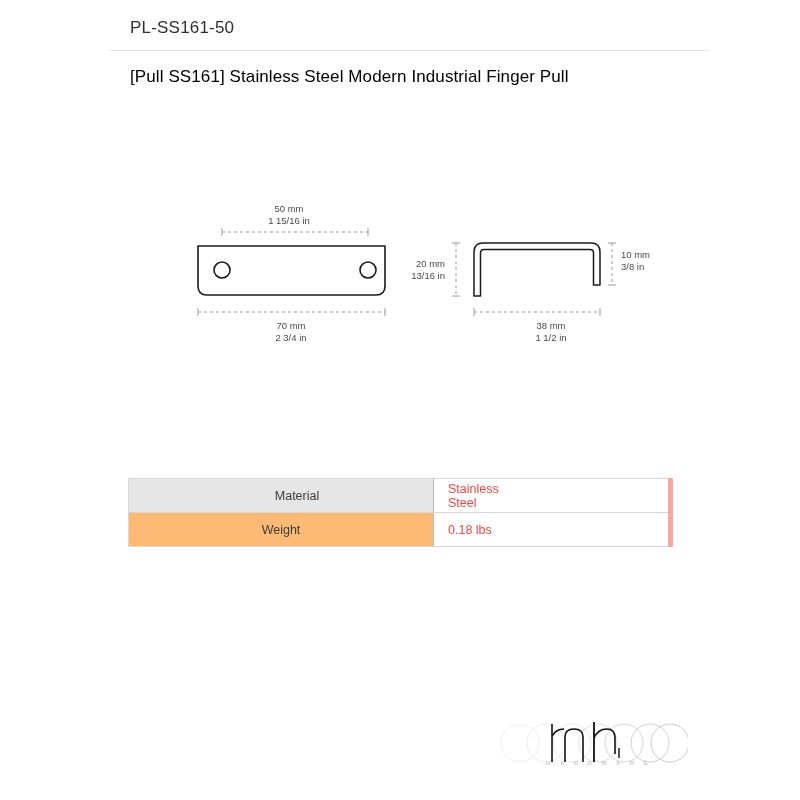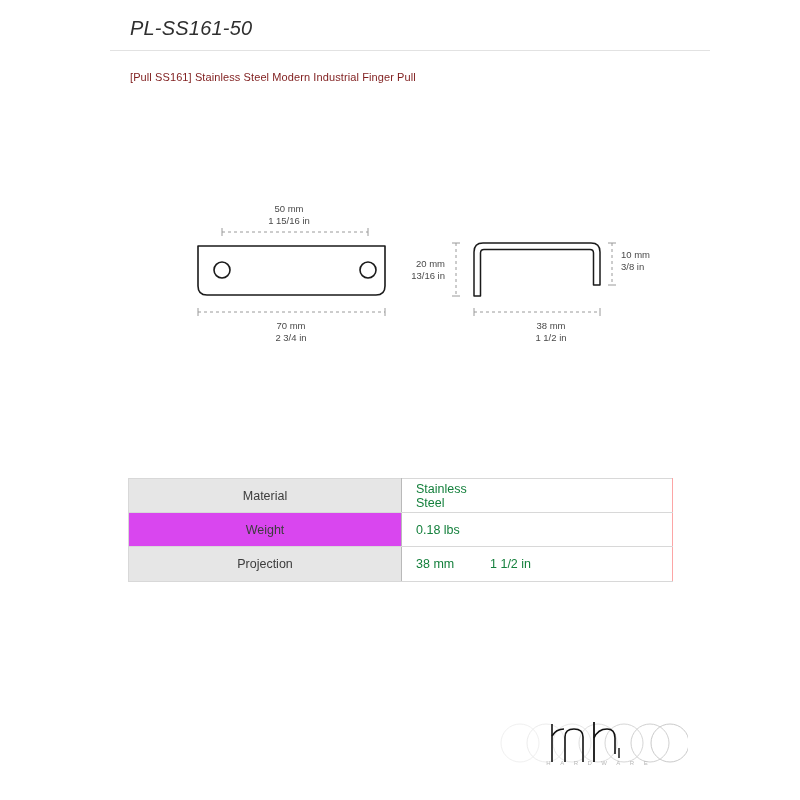--- a/index.html
+++ b/index.html
@@ -17,36 +17,35 @@
   }
 
   
   .header {
     position: absolute;
     left: 110px;
     top: 14px;
     width: 600px;
   }
   .sku-title {
-    font-size: 20px;
+    font-size: 17px;
     font-weight: 400;
     color: #2f2f2f;
     letter-spacing: 0.2px;
     margin: 0 0 8px 20px;
     line-height: 28px;
-    font-style: italic;
   }
   .rule {
     height: 1px;
     background: #e2e2e2;
     width: 600px;
   }
   .product-name {
-    font-size: 11px;
-    color: #7f1d1d;
+    font-size: 17px;
+    color: #000000;
     margin: 17px 0 0 20px;
     line-height: 18px;
     letter-spacing: 0.1px;
   }
 
   
   .drawings {
     position: absolute;
     left: 0;
     top: 190px;
@@ -68,36 +67,36 @@
     top: 478px;
     width: 545px;
     border-collapse: collapse;
     font-size: 12.5px;
   }
   .spec-table tr { height: 34.2px; }
   .spec-table td {
     border-bottom: 1px solid #d8d8d8;
     padding: 0;
   }
-  .spec-table tr:first-child td { border-top: 1px solid #d8d8d8; }
+  .spec-table tr:first-child td { border-top: 1px solid #d8d8d8; padding-left: 32px; }
   .cell-label {
     width: 272px;
     text-align: center;
     color: #3c3c3c;
     border-right: 1px solid #b9b9b9;
     border-left: 1px solid #d8d8d8;
   }
   .cell-value {
-    border-right: 1px solid #fca5a5;
-    color: #15803d;
+    border-right: 5px solid #fca5a5;
+    color: #ef4444;
     padding-left: 14px !important;
     margin-left: 24px;
   }
   .row-shaded .cell-label { background: #e6e6e6; }
-  .row-plain .cell-label { background: #d946ef; }
+  .row-plain .cell-label { background: #fdba74; }
   .val-metric {
     display: inline-block;
     width: 74px;
   }
   .val-imperial { display: inline-block; }
 
   
   .logo {
     position: absolute;
     left: 498px;
@@ -185,26 +184,20 @@
       <td class="cell-value">
         <span class="val-metric">Stainless Steel</span><span class="val-imperial"></span>
       </td>
     </tr>
     <tr class="row-plain">
       <td class="cell-label">Weight</td>
       <td class="cell-value">
         <span class="val-metric">0.18 lbs</span><span class="val-imperial"></span>
       </td>
     </tr>
-    <tr class="row-shaded">
-      <td class="cell-label">Projection</td>
-      <td class="cell-value">
-        <span class="val-metric">38 mm</span><span class="val-imperial">1 1/2 in</span>
-      </td>
-    </tr>
   </tbody>
 </table>
 
 <div class="logo">
   <svg width="190" height="50" viewBox="0 0 190 50" xmlns="http://www.w3.org/2000/svg">
 
     <circle cx="22" cy="25" r="19" fill="none" stroke="#f0f0f0" stroke-width="1"></circle>
     <circle cx="48" cy="25" r="19" fill="none" stroke="#ececec" stroke-width="1"></circle>
     <circle cx="74" cy="25" r="19" fill="none" stroke="#e8e8e8" stroke-width="1"></circle>
     <circle cx="100" cy="25" r="19" fill="none" stroke="#dedede" stroke-width="1"></circle>

